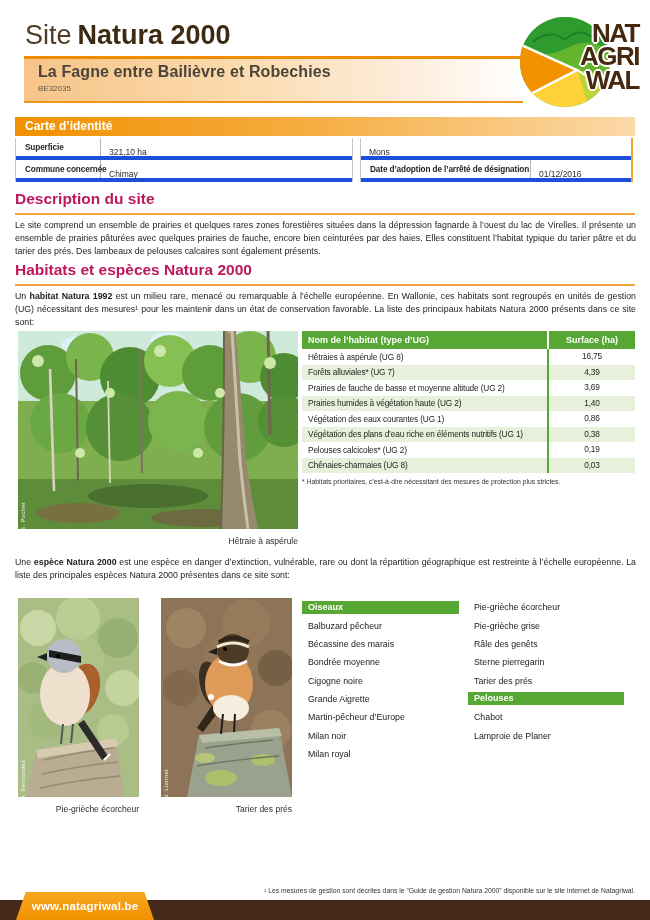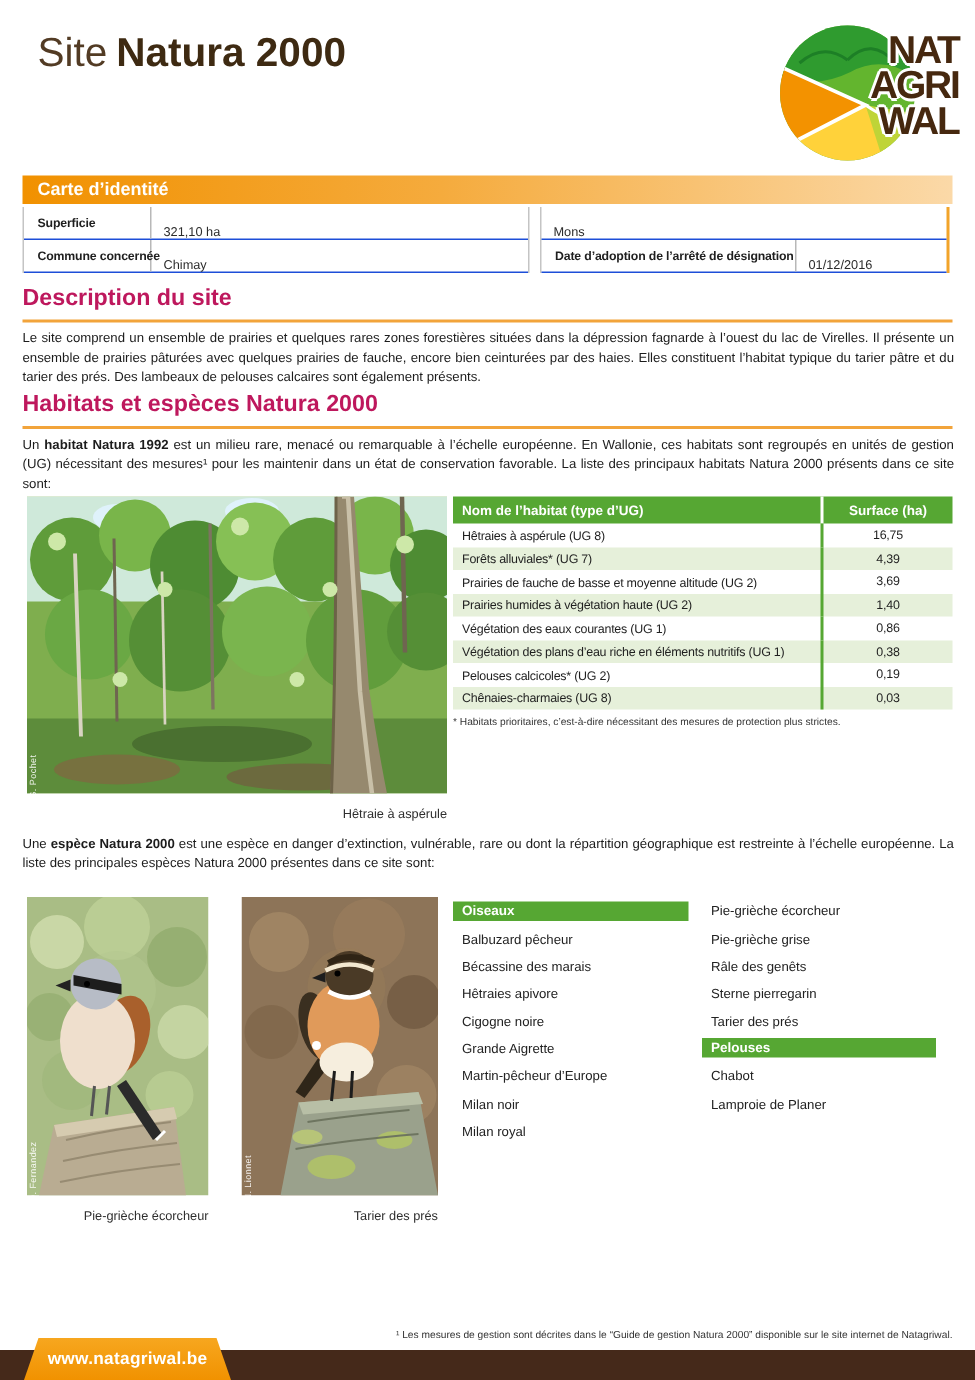--- a/index.html
+++ b/index.html
@@ -24,21 +24,21 @@
                font-size:26px; line-height:.9; letter-spacing:-1.5px; color:#46280f;
                text-shadow:-2px 0 #fff,2px 0 #fff,0 -2px #fff,0 2px #fff,-1px -1px #fff,1px -1px #fff,-1px 1px #fff,1px 1px #fff; }
 
   
   .cid-bar { position:absolute; left:15px; top:117px; width:620px; height:19px; line-height:19px;
              padding-left:10px; font-size:12px; font-weight:700; color:#fff;
              background:linear-gradient(90deg,#f19100 0%,#f5ab3d 45%,#fbd9a8 100%); }
   .cid-table { position:absolute; top:138px; background:#fff; }
   .cid-left  { left:15px;  width:338px; border-left:1px solid #c4c4c4; border-right:1px solid #c4c4c4; }
   .cid-right { left:360px; width:273px; border-left:1px solid #c4c4c4; border-right:2px solid #f2a42a; }
-  .cid-row { display:flex; height:22px; border-bottom:1px solid #1d4ed8; align-items:stretch; }
+  .cid-row { display:flex; height:22px; border-bottom:4px solid #1d4ed8; align-items:stretch; }
   .cid-label { display:flex; align-items:center; padding:0 6px 0 9px; font-weight:700; font-size:8.2px;
                border-right:1px solid #b8b8b8; white-space:nowrap; letter-spacing:-.1px; }
   .cid-left  .cid-label { width:85px; }
   .cid-right .cid-label { width:170px; }
   .cid-value { display:flex; align-items:center; padding-left:8px; font-size:8.5px; color:#2c2c2c; flex:1;margin-top:10px; }
 
   
   .sec-h { position:absolute; left:15px; font-size:15.5px; font-weight:700; color:#be185d; }
   .h-desc { top:190px; } .h-hab { top:261px; }
   .rule { position:absolute; left:15px; width:620px; height:2px; background:#f2a43b; }
@@ -83,20 +83,24 @@
            background:linear-gradient(180deg,#f7a71f,#f19200); display:flex; align-items:center; justify-content:center;
            color:#fff; font-weight:700; font-size:11.5px; letter-spacing:.2px; cursor:pointer; }
 </style>
 </head>
 <body>
 
 <div class="page">
 
   <h1 class="doc-title"><span class="t1">Site</span><span class="t2">Natura 2000</span></h1>
 
+  <div class="banner">
+    <div class="banner-name">La Fagne entre Bailièvre et Robechies</div>
+    <div class="banner-code">BE32035</div>
+  </div>
 
   <div class="logo">
     <svg width="92" height="92" viewBox="0 0 92 92">
       <defs>
           <clipPath id="lc">
             <circle cx="46" cy="46" r="45"></circle>
           </clipPath>
         </defs>
       <g clip-path="url(#lc)">
         <rect width="92" height="92" fill="#63b52e"></rect>
@@ -301,21 +305,21 @@
     <div class="sp-row">
         <div class="sp-head">Oiseaux</div>
       </div>
     <div class="sp-row">
         <div class="sp-item">Balbuzard pêcheur</div>
       </div>
     <div class="sp-row">
         <div class="sp-item">Bécassine des marais</div>
       </div>
     <div class="sp-row">
-        <div class="sp-item">Hêtraies apivore</div>
+        <div class="sp-item">Bondrée moyenne</div>
       </div>
     <div class="sp-row">
         <div class="sp-item">Cigogne noire</div>
       </div>
     <div class="sp-row">
         <div class="sp-item">Grande Aigrette</div>
       </div>
     <div class="sp-row">
         <div class="sp-item">Martin-pêcheur d’Europe</div>
       </div>

